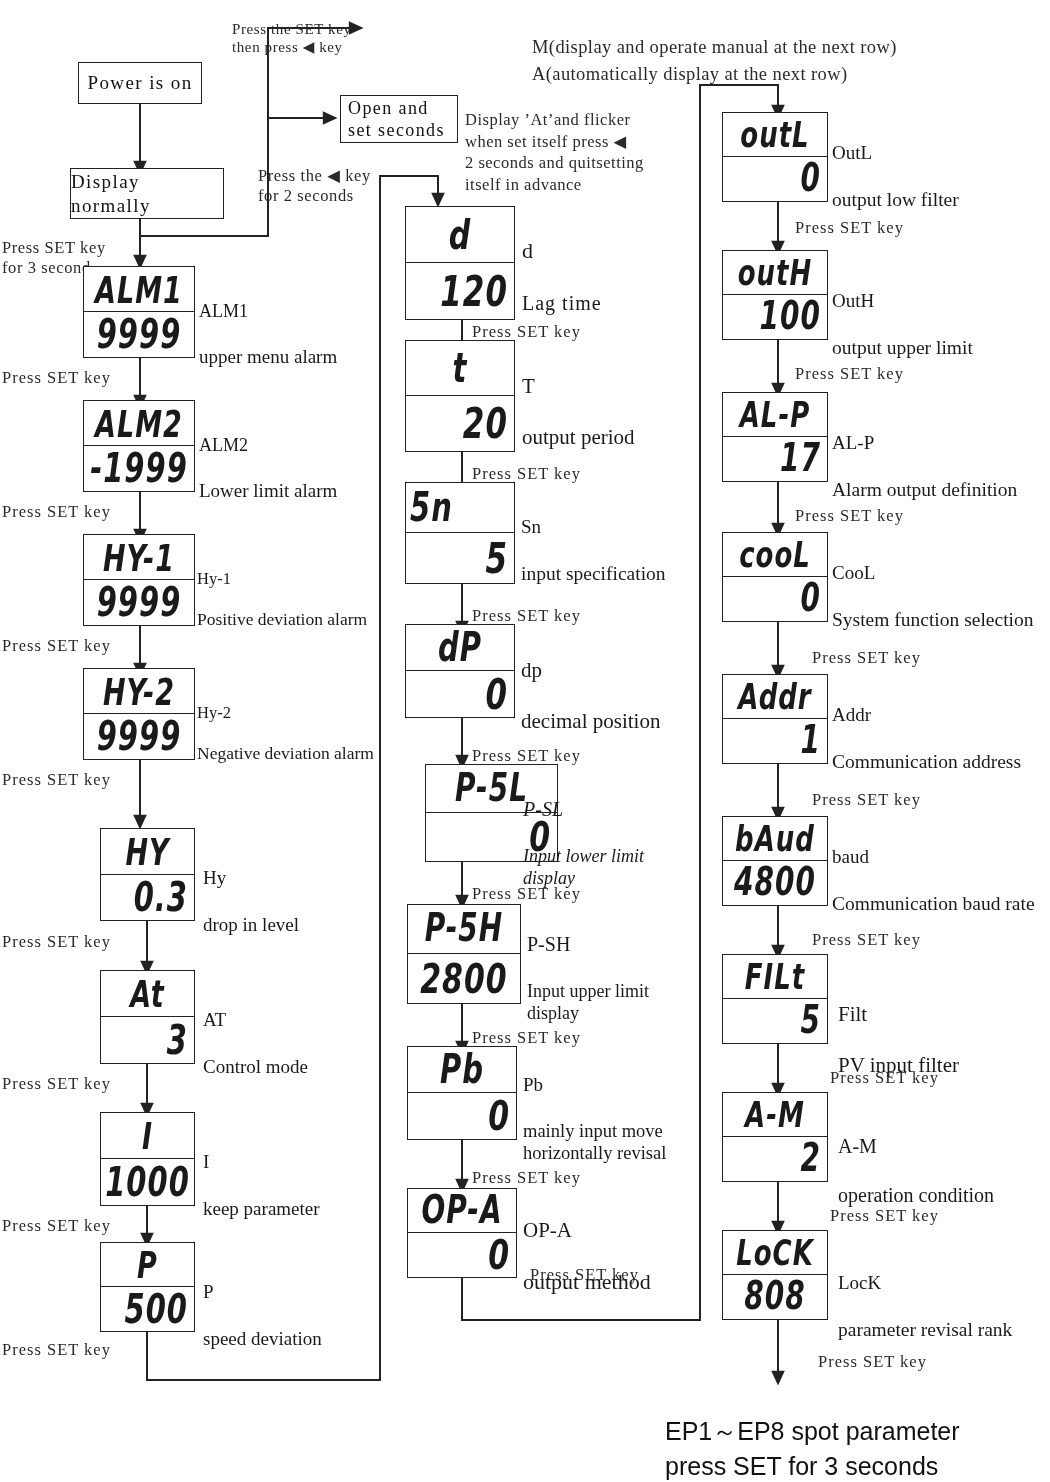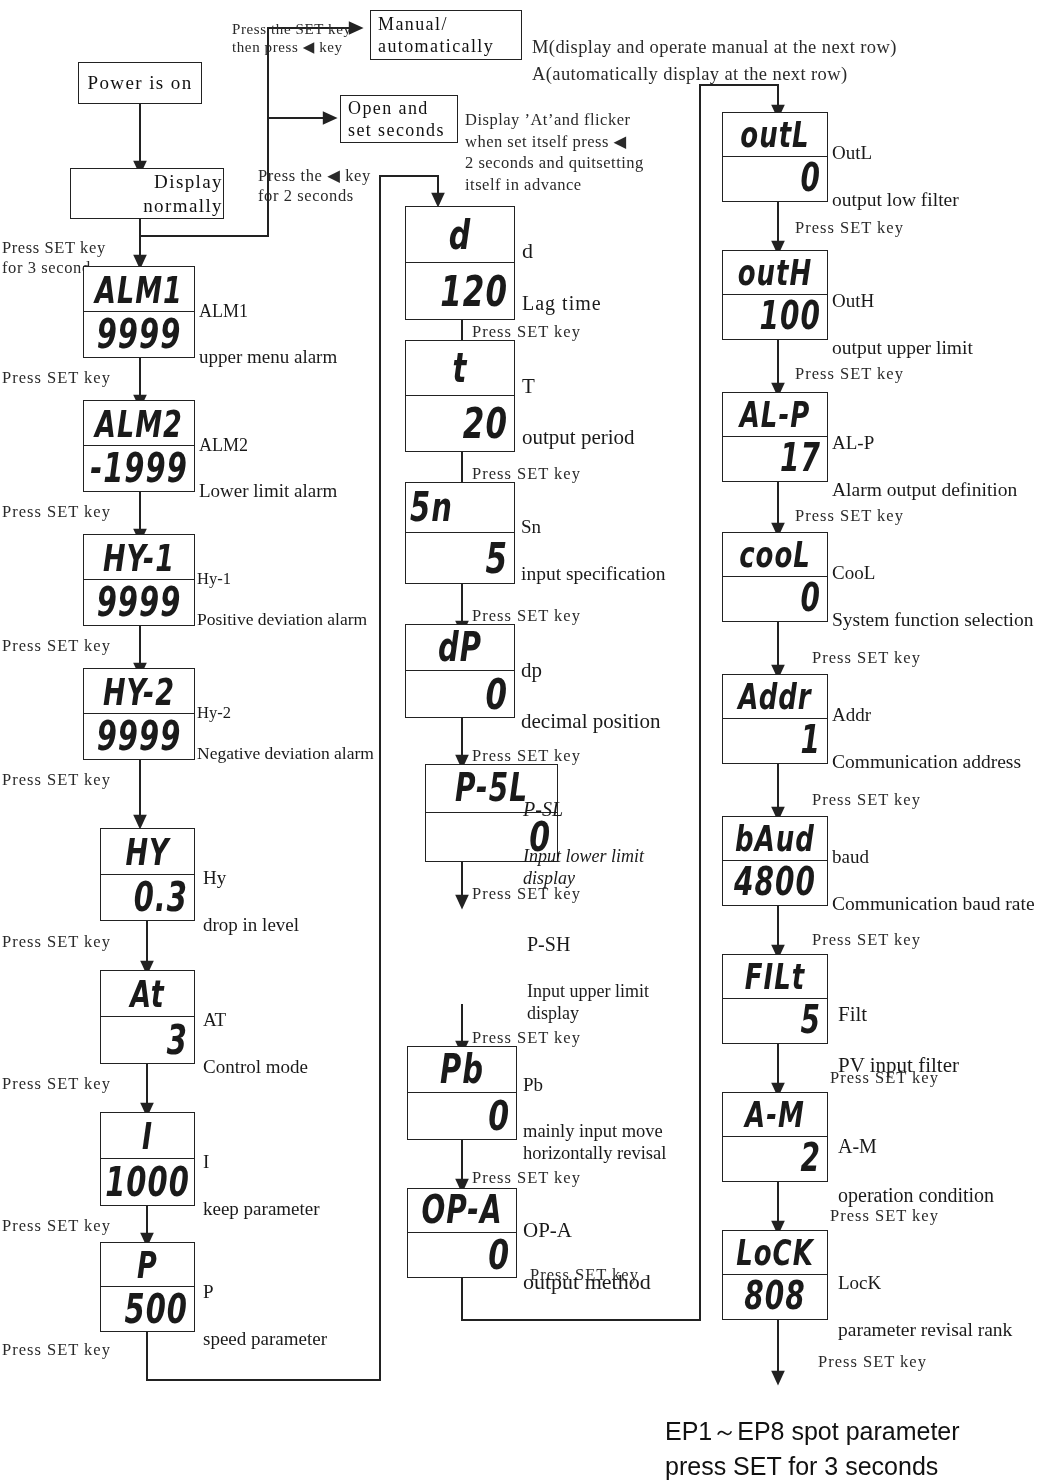--- a/index.html
+++ b/index.html
@@ -5,21 +5,21 @@
   html,body{margin:0;padding:0;background:#fff;}
   body{width:1050px;height:1482px;position:relative;overflow:hidden;
        font-family:"Liberation Serif",serif;color:#1a1a1a;}
   .stage{position:absolute;left:0;top:0;width:1050px;height:1482px;}
   svg.wires{position:absolute;left:0;top:0;width:1050px;height:1482px;pointer-events:none;}
 
   
   .pbox{position:absolute;border:1.6px solid #222;background:#fff;
         display:flex;flex-direction:column;align-items:center;justify-content:center;
         font-family:"Liberation Serif",serif;font-size:19px;letter-spacing:1.4px;
-        line-height:1.25;color:#111;box-sizing:border-box;text-align:right;}
+        line-height:1.25;color:#111;box-sizing:border-box;text-align:left;}
   .pbox.left-al{align-items:flex-start;padding-left:7px;text-align:left;}
 
   
   .lcd{position:absolute;border:1.7px solid #222;background:#fff;box-sizing:border-box;
        display:flex;flex-direction:column;}
   .lcd .row{flex:1 1 50%;display:flex;align-items:center;box-sizing:border-box;
             font-family:"DejaVu Sans",sans-serif;font-weight:700;font-style:italic;
             overflow:hidden;}
   .lcd .row.top{border-bottom:1.7px solid #222;}
   .seg{font-family:"DejaVu Sans",sans-serif;font-weight:700;font-style:italic;
@@ -99,24 +99,20 @@
   </svg>
 
   <div class="pbox" style="left:78px;top:62px;width:124px;height:42px;">
     <span>Power is on</span>
   </div>
 
   <div class="pbox" style="left:70px;top:168px;width:154px;height:51px;">
     <span>Display normally</span>
   </div>
 
-  <div class="pbox left-al" style="left:370px;top:10px;width:152px;height:50px;white-space:pre-line;font-size:18px;">
-    <span>Manual/
-automatically</span>
-  </div>
 
   <div class="pbox left-al" style="left:340px;top:95px;width:118px;height:48px;white-space:pre-line;font-size:18px;">
     <span>Open and
 set seconds</span>
   </div>
 
   <div class="note" style="left:232px;top:2px;font-size:15px;letter-spacing:0.6px;">
     <span>Press the SET key
 then press ◀ key</span>
   </div>
@@ -244,21 +240,21 @@
   <div class="lcd" style="left:100px;top:1242px;width:95px;height:90px;">
     <div class="row top r-center">
       <span class="seg" style="font-size:27px">P</span>
       </div>
     <div class="row r-right">
       <span class="seg" style="font-size:29px">500</span>
       </div>
   </div>
   <div class="cap" style="left:203px;top:1257px;font-size:19px;">
     <span class="code">P</span>
-    <span class="desc" style="font-size:19px">speed parameter</span>
+    <span class="desc" style="font-size:19px">speed deviation</span>
   </div>
   <div class="setkey" style="left:2px;top:1340px;">Press SET key</div>
 
   <div class="lcd" style="left:405px;top:206px;width:110px;height:114px;">
     <div class="row top r-center">
       <span class="seg" style="font-size:30px">d</span>
       </div>
     <div class="row r-right">
       <span class="seg" style="font-size:31px">120</span>
       </div>
@@ -319,20 +315,28 @@
       <span class="seg" style="font-size:30px">0</span>
       </div>
   </div>
   <div class="cap" style="left:523px;top:773px;font-size:20px;font-style:italic;">
     <span class="code">P-SL</span>
     <span class="desc" style="font-size:18px;white-space:pre-line">Input lower limit
 display</span>
   </div>
   <div class="setkey" style="left:472px;top:884px;">Press SET key</div>
 
+  <div class="lcd" style="left:407px;top:904px;width:114px;height:100px;">
+    <div class="row top r-fill">
+      <span class="seg" style="font-size:28px">P-5H</span>
+      </div>
+    <div class="row r-fill">
+      <span class="seg" style="font-size:30px">2800</span>
+      </div>
+  </div>
   <div class="cap" style="left:527px;top:908px;font-size:20px;">
     <span class="code">P-SH</span>
     <span class="desc" style="font-size:18px;white-space:pre-line">Input upper limit
  display</span>
   </div>
   <div class="setkey" style="left:472px;top:1028px;">Press SET key</div>
 
   <div class="lcd" style="left:407px;top:1046px;width:110px;height:94px;">
     <div class="row top r-center">
       <span class="seg" style="font-size:29px">Pb</span>

